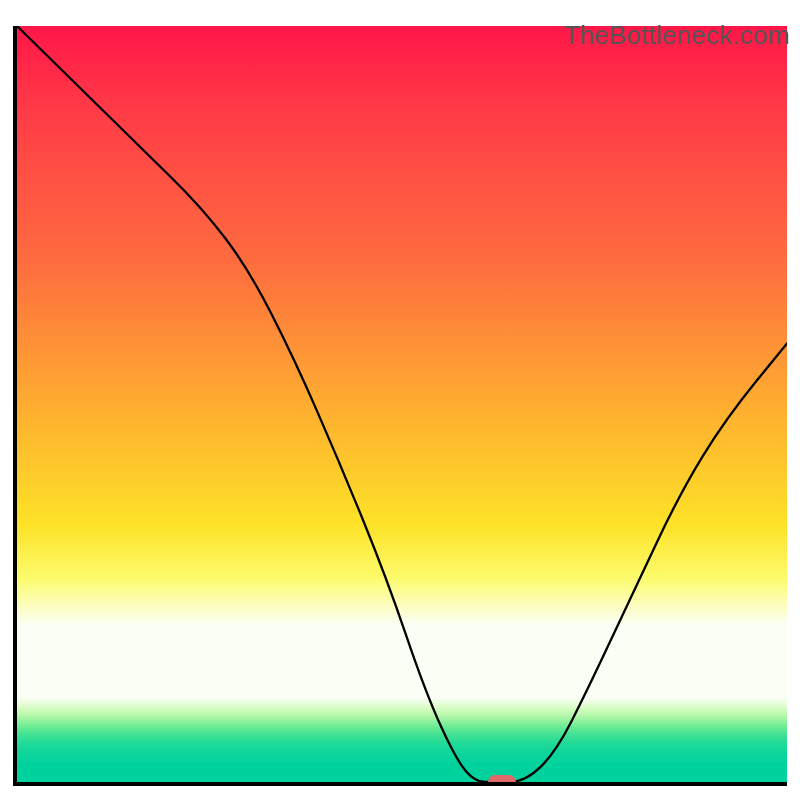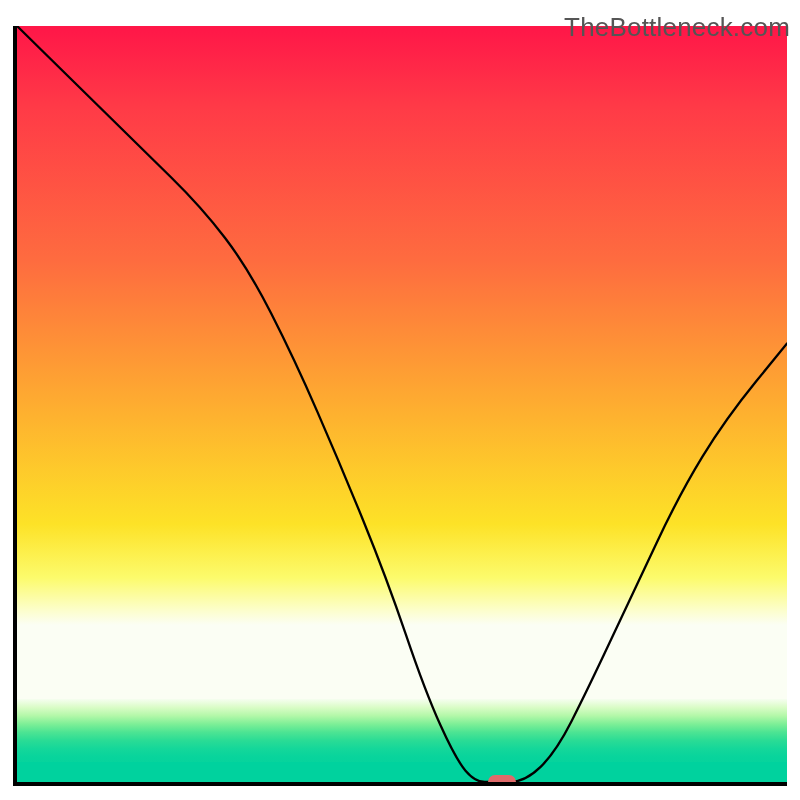--- a/index.html
+++ b/index.html
@@ -12,21 +12,21 @@
     overflow: hidden;
   }
   .frame {
     position: relative;
     width: 800px;
     height: 800px;
     box-sizing: border-box;
   }
   .watermark {
     position: absolute;
-    top: 12px;
+    top: 20px;
     right: 10px;
     color: #555555;
     font-size: 26px;
     font-weight: 500;
     letter-spacing: 0.2px;
     z-index: 100;
   }
   .plot {
     position: absolute;
     left: 13px;

